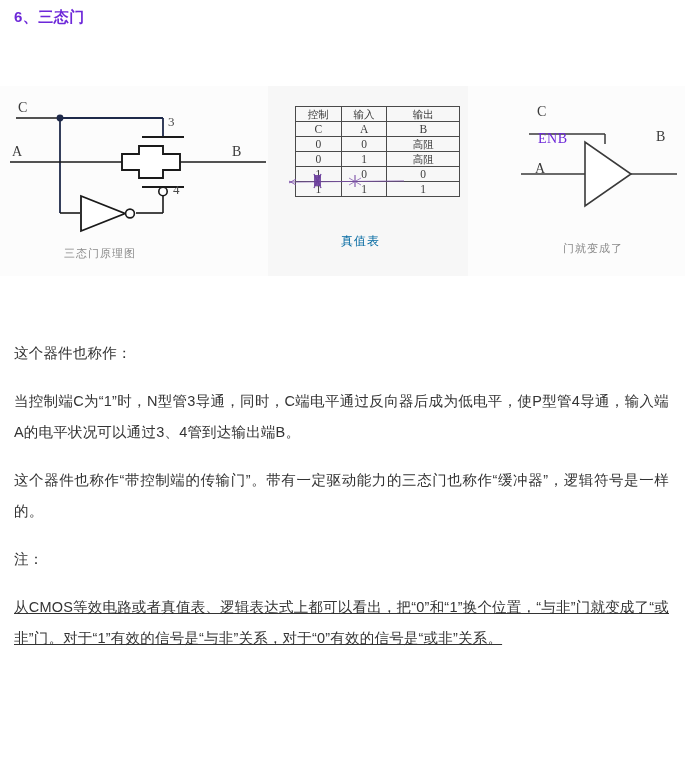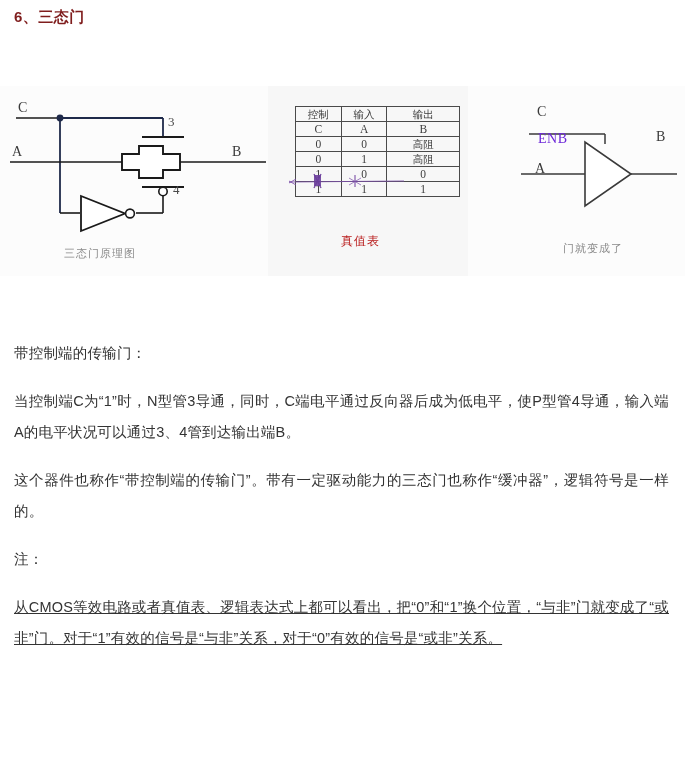--- a/index.html
+++ b/index.html
@@ -16,21 +16,21 @@
     position: relative;
   }
 
   
   .page-title {
     position: absolute;
     left: 14px;
     top: 8px;
     font-size: 15px;
     font-weight: bold;
-    color: #7f1d1d;
+    color: #6d28d9;
     letter-spacing: 0.5px;
     white-space: nowrap;
   }
 
   
   .figure-strip {
     position: absolute;
     left: 0;
     top: 86px;
     width: 685px;
@@ -103,21 +103,21 @@
     font-size: 10.5px;
   }
   table.truth col.c1 { width: 46px; }
   table.truth col.c2 { width: 46px; }
   table.truth col.c3 { width: 73px; }
   .tt-cap {
     position: absolute;
     left: 341px;
     top: 147px;
     font-size: 12px;
-    color: #b91c1c;
+    color: #0369a1;
     letter-spacing: 1px;
     white-space: nowrap;
   }
   .artifact {
     position: absolute;
     left: 0px;
     top: 0px;
     pointer-events: none;
   }
 
@@ -281,18 +281,18 @@
     <span class="enb" style="left:33px; top:45px;">ENB</span>
     <span class="term" style="left:30px; top:75px;">A</span>
     <span class="term" style="left:151px; top:43px;">B</span>
 
     <span class="cap" style="left:58px; top:155px;">门就变成了</span>
   </div>
 
 </div>
 
 <div class="body-copy">
-  <p class="para">带控制端的传输门：</p>
+  <p class="para">这个器件也称作：</p>
   <p class="para">当控制端C为“1”时，N型管3导通，同时，C端电平通过反向器后成为低电平，使P型管4导通，输入端A的电平状况可以通过3、4管到达输出端B。</p>
   <p class="para">这个器件也称作“带控制端的传输门”。带有一定驱动能力的三态门也称作“缓冲器”，逻辑符号是一样的。</p>
   <p class="para">注：</p>
   <p class="para">从CMOS等效电路或者真值表、逻辑表达式上都可以看出，把“0”和“1”换个位置，“与非”门就变成了“或非”门。对于“1”有效的信号是“与非”关系，对于“0”有效的信号是“或非”关系。</p>
 </div>
 
 </body></html>

